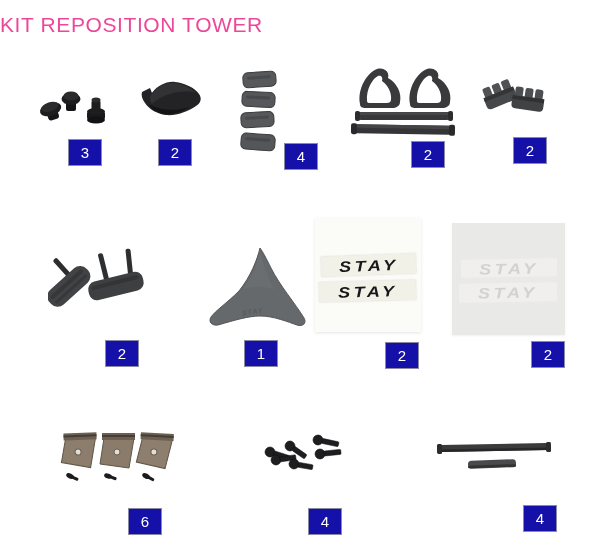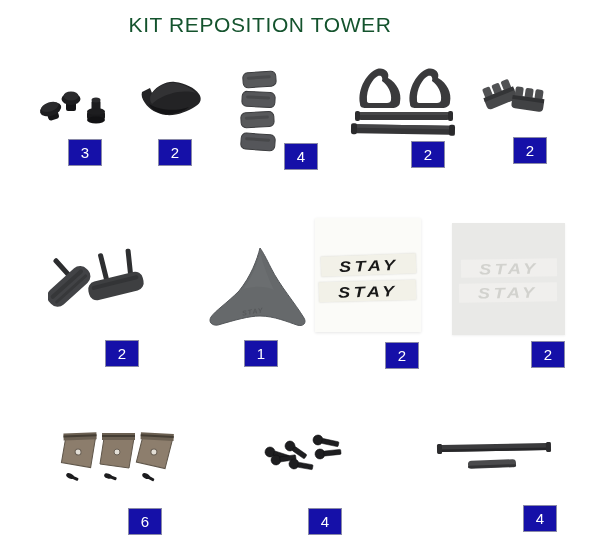--- a/index.html
+++ b/index.html
@@ -1,22 +1,22 @@
 <!DOCTYPE html>
 <html style="--badge-bg: #1510a8; --badge-border: #8a8aa8; --badge-text: #ffffff;"><head>
 <meta charset="utf-8">
 <style>
   html,body{margin:0;padding:0;background:#ffffff;}
   #canvas{
     position:relative;width:600px;height:550px;background:#ffffff;overflow:hidden;
     font-family:"Liberation Sans",sans-serif;
   }
   .title{
-    position:absolute;top:13px;left:0;width:520px;text-align:center;
-    font-size:21px;font-weight:500;color:#14532d;letter-spacing:.6px;
+    position:absolute;top:13px;left:0;width:520px;text-align:left;
+    font-size:21px;font-weight:500;color:#ec4899;letter-spacing:.6px;
   }
   .part{position:absolute;}
   .badge{
     position:absolute;width:34px;height:27px;
     background:var(--badge-bg,#1510a8);
     border:1px solid var(--badge-border,#8a8aa8);
     color:var(--badge-text,#ffffff);
     display:flex;align-items:center;justify-content:center;
     font-size:15px;line-height:1;box-sizing:border-box;
   }

